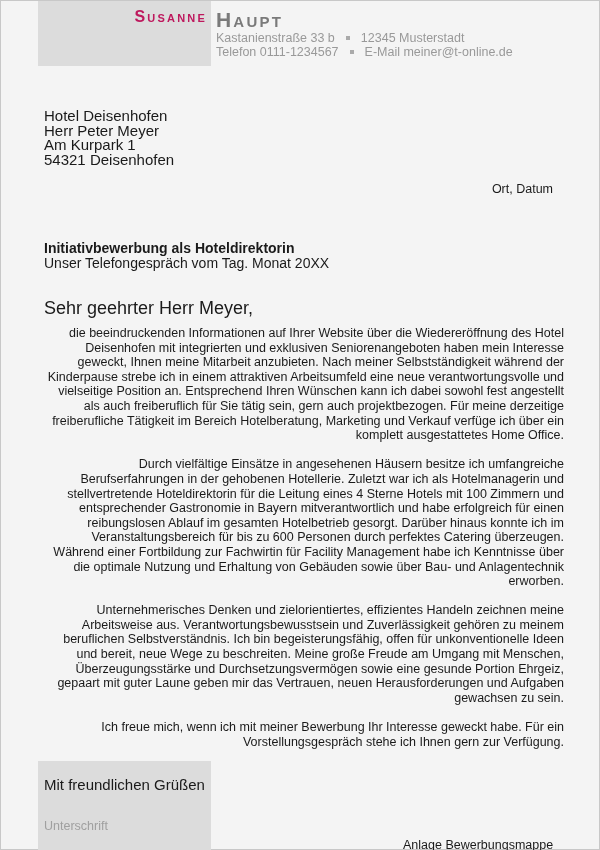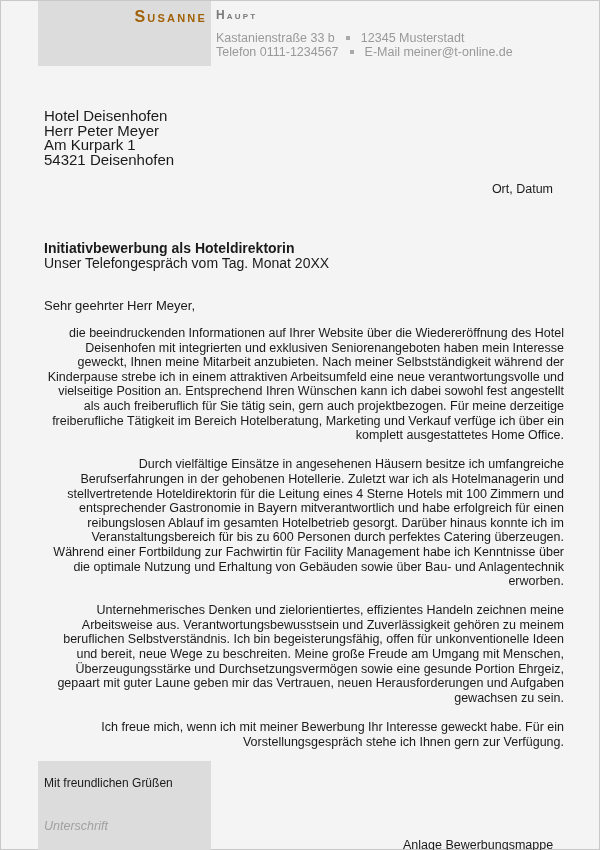--- a/index.html
+++ b/index.html
@@ -20,26 +20,26 @@
       position: absolute; left: 37px; top: 0; width: 173px; height: 65px;
       background: #dcdcdc;
     }
     .block-bottom {
       position: absolute; left: 37px; top: 760px; width: 173px; height: 90px;
       background: #dcdcdc;
     }
     .name-first {
       position: absolute; right: 392px; top: 7px;
       font-weight: bold; font-variant: small-caps; letter-spacing: 2.2px;
-      font-size: 16px; color: #a16207; margin-left: 10px;
+      font-size: 16px; color: #be185d; margin-left: 10px;
     }
     .name-last {
       position: absolute; left: 215px; top: 7px;
       font-weight: bold; font-variant: small-caps; letter-spacing: 2.2px;
-      font-size: 12px; color: #7a7a7a;
+      font-size: 21px; color: #7a7a7a;
     }
     .contact {
       position: absolute; left: 215px; top: 30px;
       font-size: 12.5px; color: #999; line-height: 14px;
     }
     .contact .sep { display: inline-block; width: 4px; height: 4px; background: #aaa; margin: 0 11px 2px 11px; vertical-align: middle; }
     .recipient {
       position: absolute; left: 43px; top: 108px;
       font-size: 15px; line-height: 14.5px;
     }
@@ -47,33 +47,33 @@
     .place-date {
       position: absolute; right: 46px; top: 181px;
       font-size: 12.5px;
     }
     .subject {
       position: absolute; left: 43px; top: 240px;
       font-size: 14px; line-height: 14.5px;
     }
     .subject .bold { font-weight: bold; }
     .salutation {
-      position: absolute; left: 43px; top: 297px; font-size: 13px;
+      position: absolute; left: 43px; top: 297px; font-size: 18px;
     }
     .body {
       position: absolute; left: 43px; top: 325px; width: 520px;
       font-size: 12.5px; line-height: 14.6px;
     }
     .body p { margin: 0 0 14.6px 0; text-align: right; }
     .closing {
-      position: absolute; left: 43px; top: 775px; font-size: 12px;
+      position: absolute; left: 43px; top: 775px; font-size: 15px;
     }
     .signature {
       position: absolute; left: 43px; top: 818px; font-size: 12.5px;
-      font-style: italic; color: #a0a0a0;
+      color: #a0a0a0;
     }
     .enclosure {
       position: absolute; left: 402px; top: 837px; font-size: 12.5px;
     }
   </style>
 </head>
 <body>
 
 <div class="page">
   <div class="block-top"></div>

